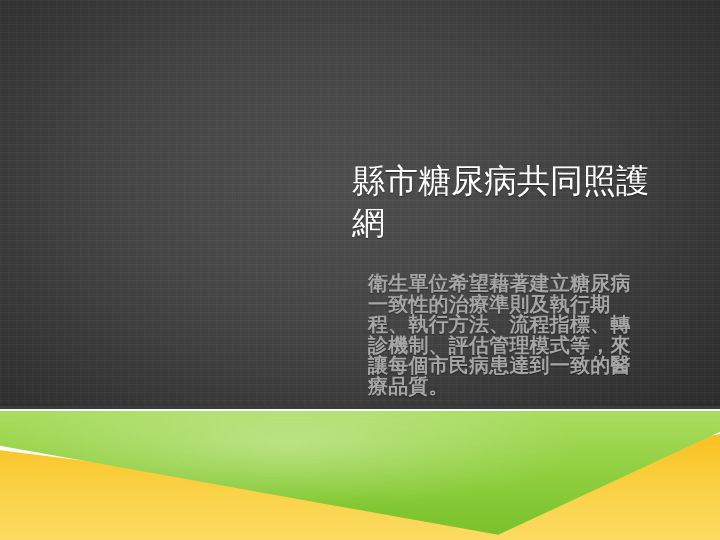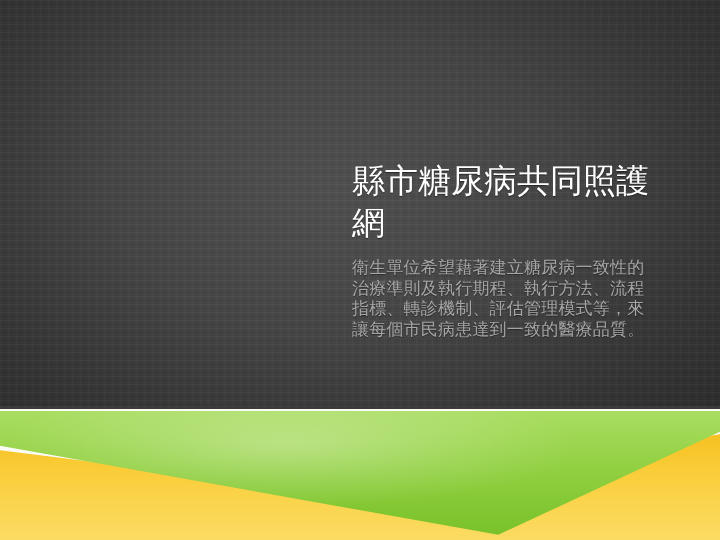--- a/index.html
+++ b/index.html
@@ -85,26 +85,26 @@
     color: #ffffff;
     font-size: 33px;
     line-height: 42px;
     font-weight: 400;
     letter-spacing: 0px;
     white-space: normal;
     word-break: break-all;
     text-shadow: 0 1px 1px rgba(0,0,0,0.45);
   }
   .slide-subtitle {
-    margin: 0;
+    margin: 16px;
     padding-top: 13px;
     color: #a6a6a6;
-    font-size: 17px;
+    font-size: 20px;
     line-height: 20.5px;
-    font-weight: 400;
+    font-weight: 700;
     letter-spacing: 0.2px;
     word-break: break-all;
     text-shadow: 0 1px 1px rgba(0,0,0,0.4);
   }
 
   
   .band {
     position: absolute;
     left: 0;
     top: 406px;

